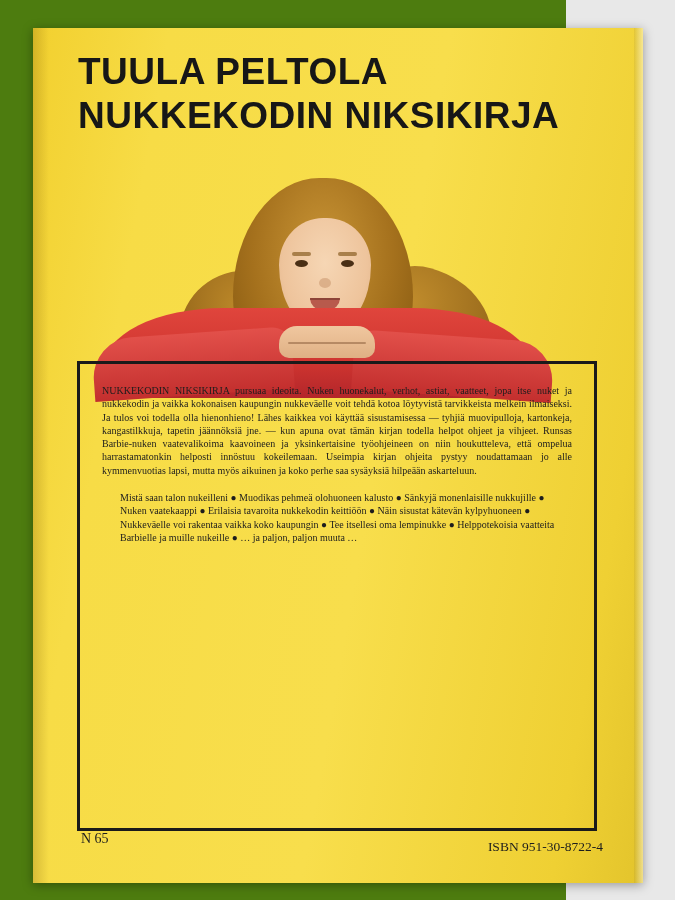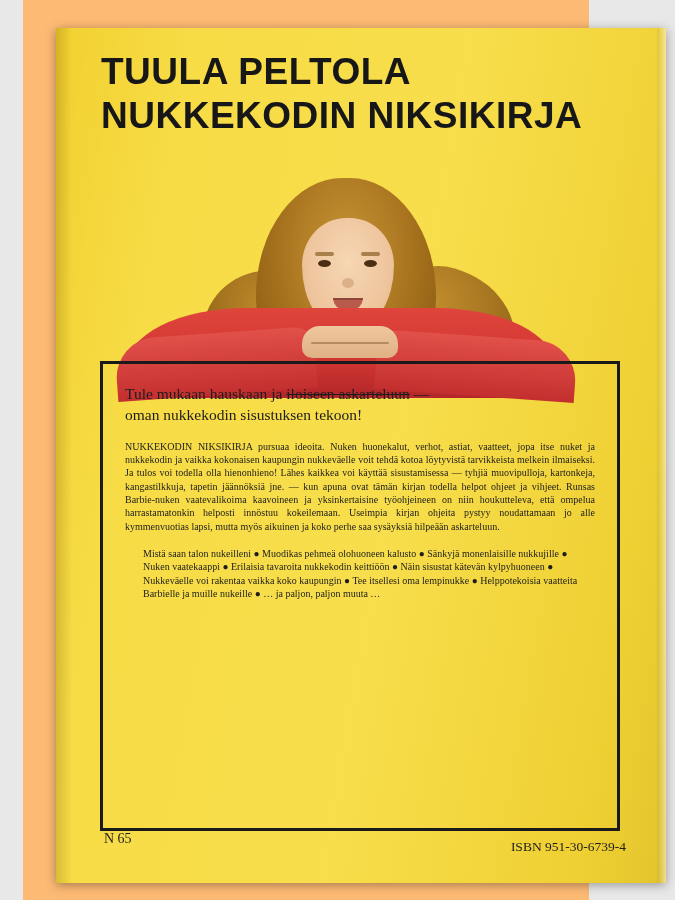--- a/index.html
+++ b/index.html
@@ -11,22 +11,21 @@
     width: 675px;
     height: 900px;
     overflow: hidden;
     font-family: "Liberation Sans", sans-serif;
   }
 
   #photo {
     position: relative;
     width: 566px;
     height: 900px;
-    background: #fdba74;
-    margin-left: 23px;
+    background: #4d7c0f;
   }
 
   
   #book {
     position: absolute;
     left: 33px;
     top: 28px;
     width: 610px;
     height: 855px;
     background: #f5d734;
@@ -272,23 +271,22 @@
       <div id="nose"></div>
       <div id="mouth"></div>
       <div id="sweater"></div>
       <div id="arm-left"></div>
       <div id="arm-right"></div>
       <div id="hands"></div>
       <div id="hand-crease"></div>
     </div>
 
     <div id="textbox">
-      <p class="lead"><span>Tule mukaan hauskaan ja </span><span class="strike">iloiseen askarteluun</span><span> —</span><br><span>oman nukkekodin sisustuksen tekoon!</span></p>
 
       <p class="body-para">NUKKEKODIN NIKSIKIRJA pursuaa ideoita. Nuken huonekalut, verhot, astiat, vaatteet, jopa itse nuket ja nukkekodin ja vaikka kokonaisen kaupungin nukkeväelle voit tehdä kotoa löytyvistä tarvikkeista melkein ilmaiseksi. Ja tulos voi todella olla hienonhieno! Lähes kaikkea voi käyttää sisustamisessa — tyhjiä muovipulloja, kartonkeja, kangastilkkuja, tapetin jäännöksiä jne. — kun apuna ovat tämän kirjan todella helpot ohjeet ja vihjeet. Runsas Barbie-nuken vaatevalikoima kaavoineen ja yksinkertaisine työohjeineen on niin houkutteleva, että ompelua harrastamatonkin helposti innöstuu kokeilemaan. Useimpia kirjan ohjeita pystyy noudattamaan jo alle kymmenvuotias lapsi, mutta myös aikuinen ja koko perhe saa sysäyksiä hilpeään askarteluun.</p>
 
       <p class="contents">Mistä saan talon nukeilleni ● Muodikas pehmeä olohuoneen kalusto ● Sänkyjä monenlaisille nukkujille ● Nuken vaatekaappi ● Erilaisia tavaroita nukkekodin keittiöön ● Näin sisustat kätevän kylpyhuoneen ● Nukkeväelle voi rakentaa vaikka koko kaupungin ● Tee itsellesi oma lempinukke ● Helppotekoisia vaatteita Barbielle ja muille nukeille ● … ja paljon, paljon muuta …</p>
     </div>
 
     <div id="footer-left">N 65</div>
-    <div id="footer-right">ISBN 951-30-6739-4</div>
+    <div id="footer-right">ISBN 951-30-8722-4</div>
   </div>
 </div>
 
 </body></html>

